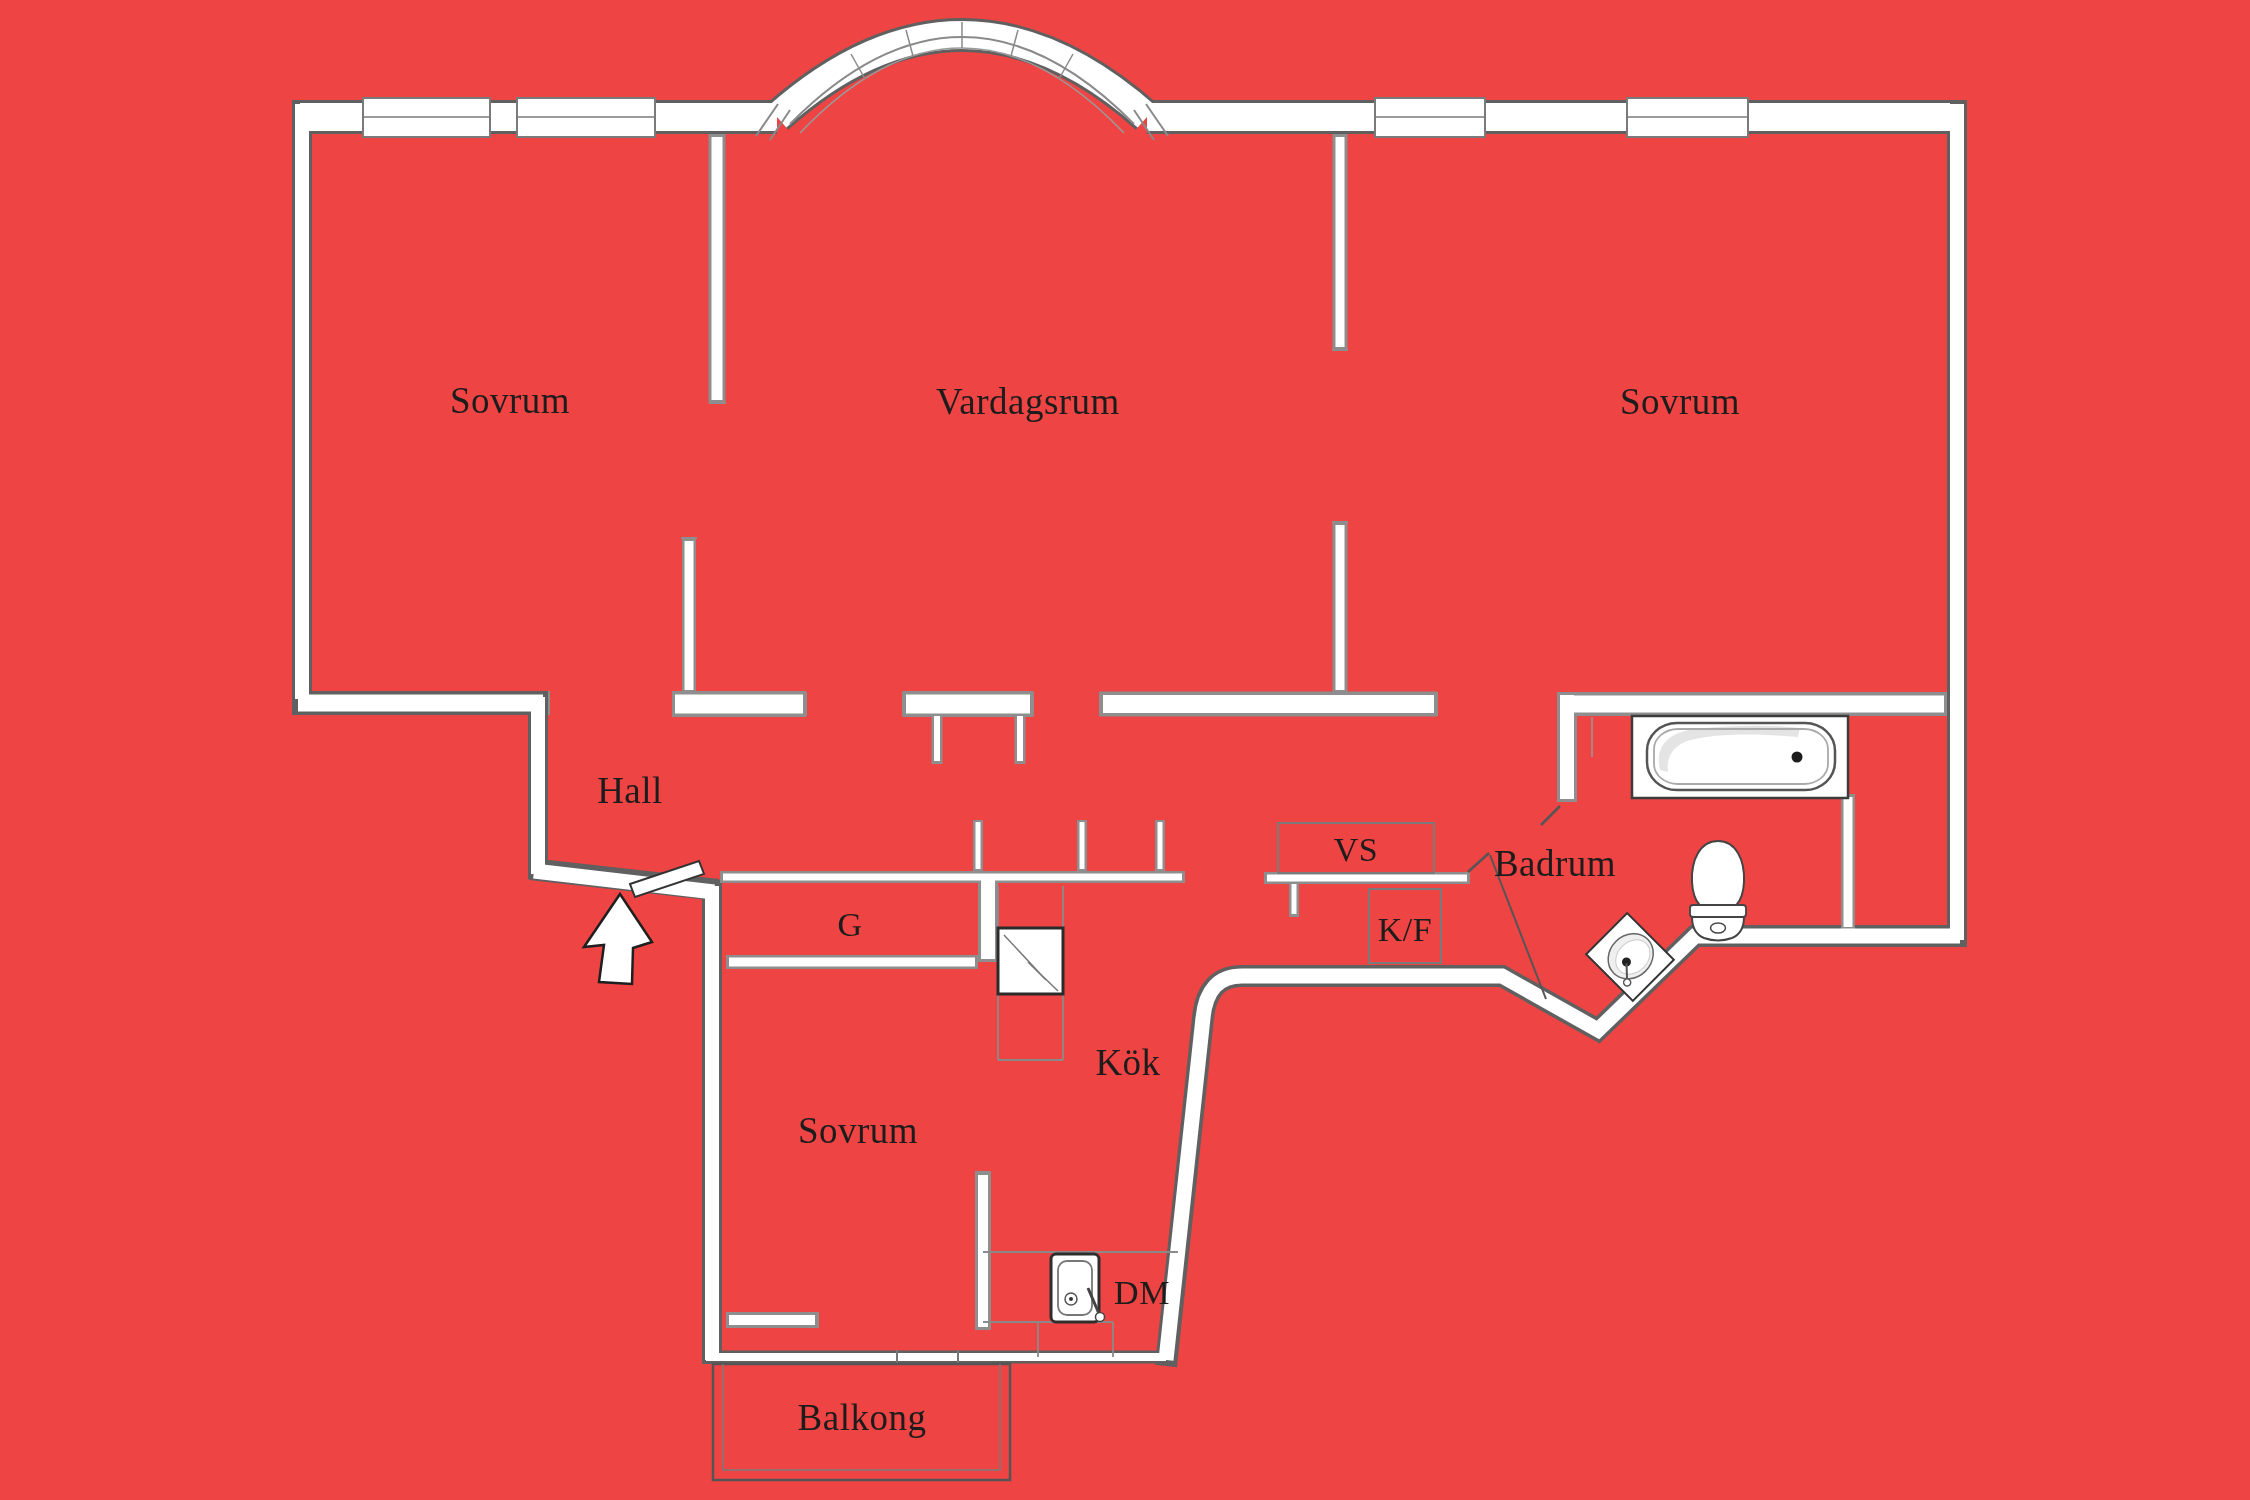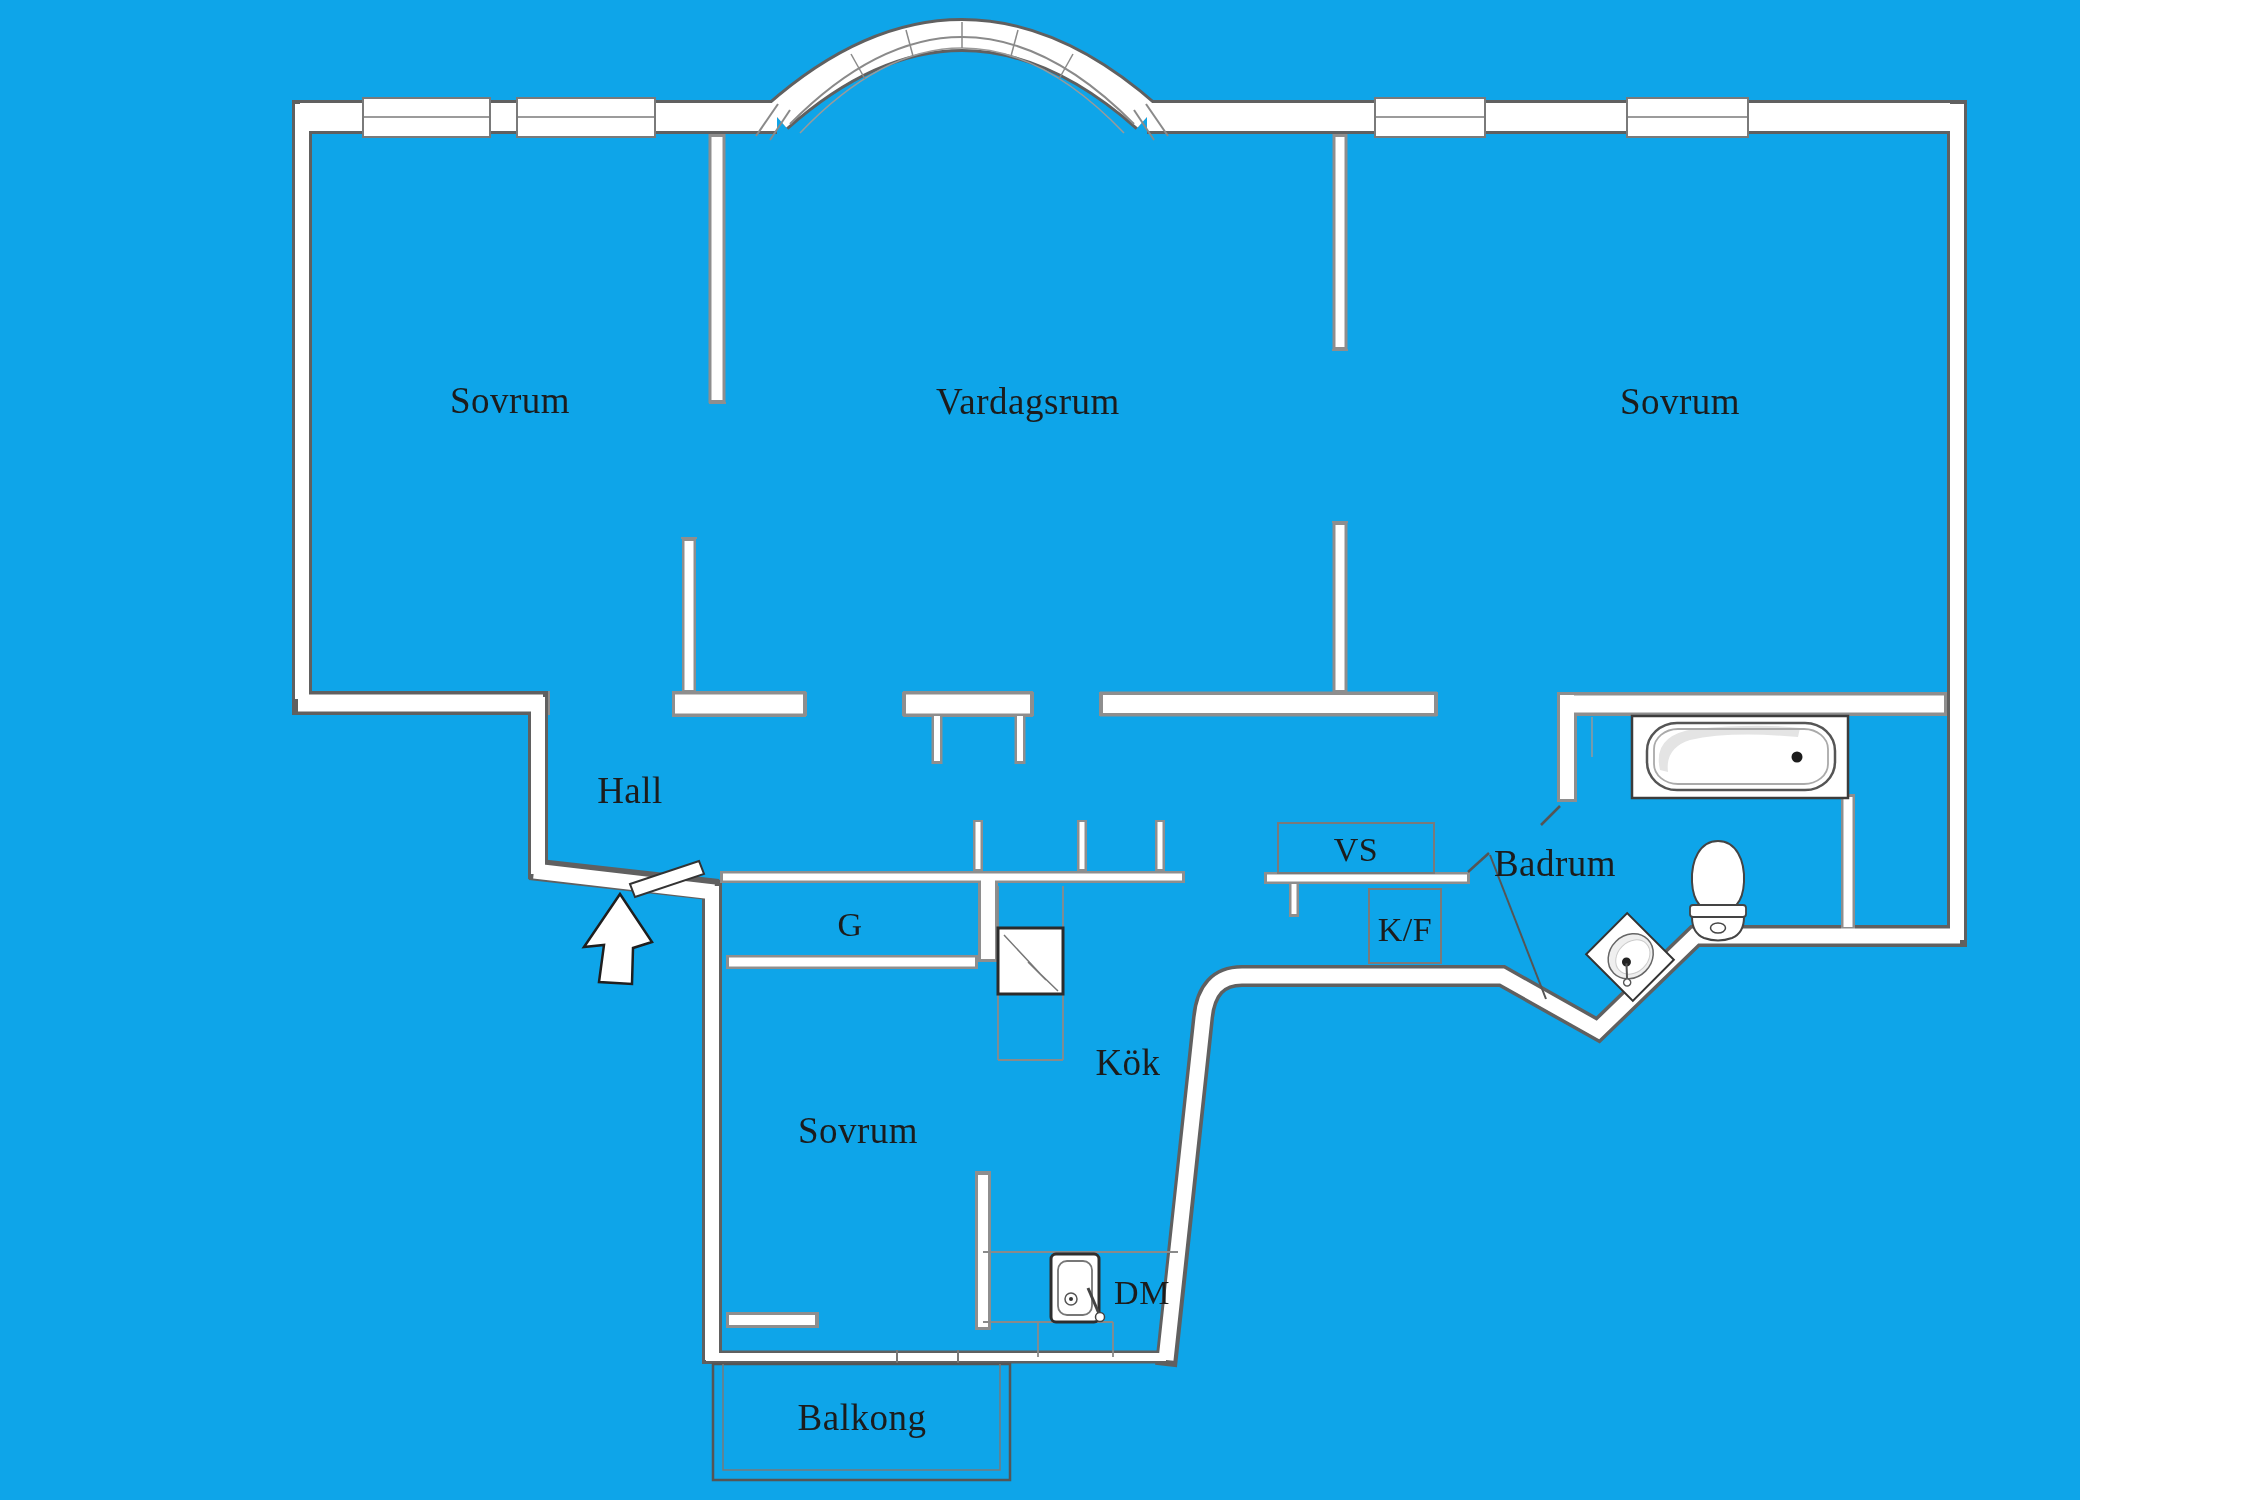--- a/index.html
+++ b/index.html
@@ -1,16 +1,16 @@
 <!DOCTYPE html>
 <html><head>
 <meta charset="utf-8">
 <style>
   html,body{margin:0;padding:0;background:#fff;}
-  .stage{position:relative;width:2080px;height:1500px;background:#0ea5e9;overflow:hidden;}
+  .stage{position:relative;width:2250px;height:1500px;background:#ef4444;overflow:hidden;}
   svg{display:block;}
   text{font-family:"Liberation Serif","DejaVu Serif",serif;fill:#1c1c1c;letter-spacing:.5px;}
   .room-label{font-size:37px;}
   .small-label{font-size:34px;}
 </style>
 </head>
 <body>
 
 <div class="stage">
 <svg width="2250" height="1500" viewBox="0 0 2250 1500">

